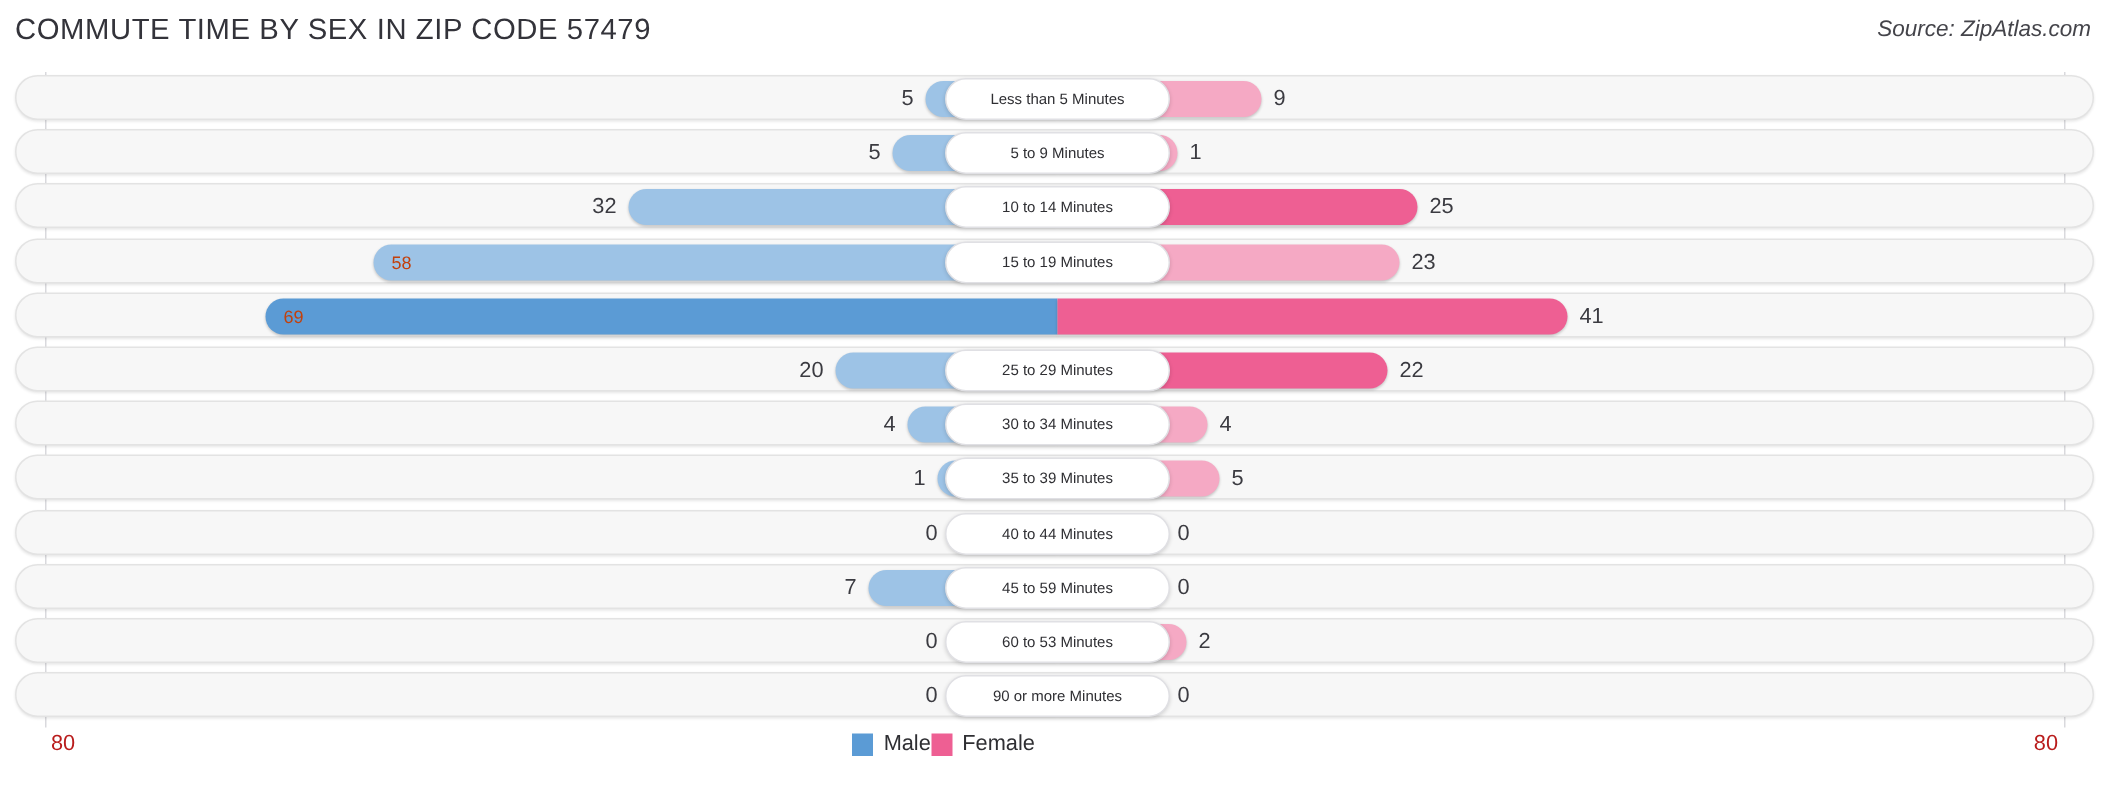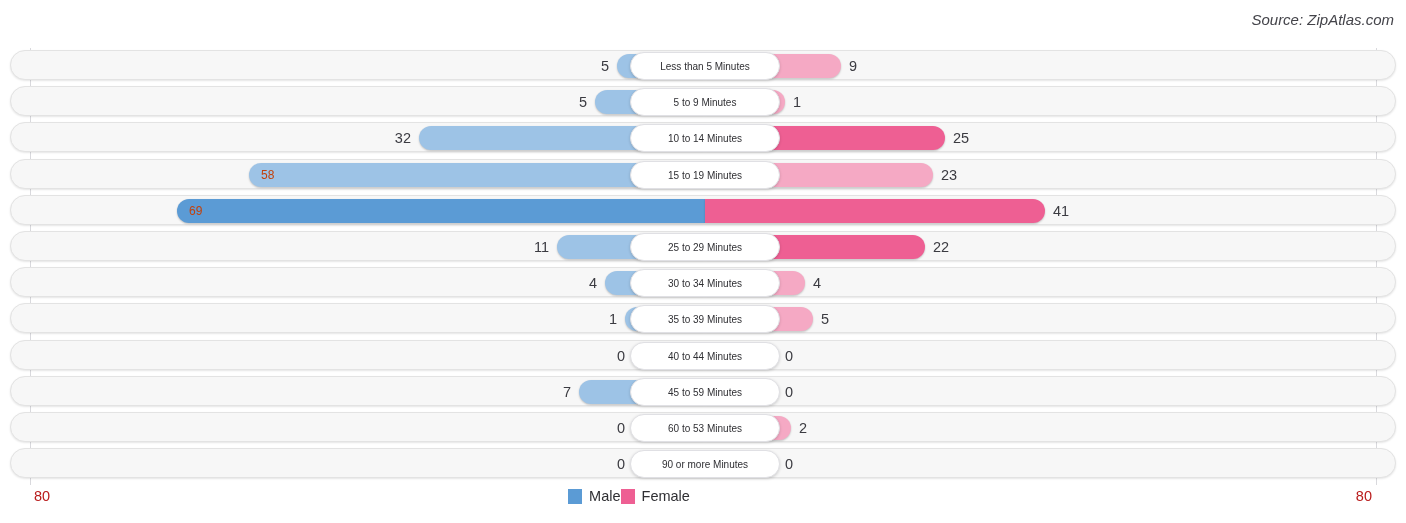--- a/index.html
+++ b/index.html
@@ -159,20 +159,21 @@
   }
   .legend-text {
     font-size: 14.5px;
     color: #2f2f33;
   }
 </style>
 </head>
 <body>
 
 <div id="header">
+  <div id="chart-title">COMMUTE TIME BY SEX IN ZIP CODE 57479</div>
   <div id="source-label">Source: ZipAtlas.com</div>
 </div>
 
 <div id="plot">
   <div class="axis-line" id="axis-left"></div>
   <div class="axis-line" id="axis-right"></div>
   <div id="rows-container">
       <div class="row" style="top: 2px;">
         <div class="bar bar-male" style="width: 88px; left: 606px; background: rgb(157, 195, 230);"></div>
         <div class="bar bar-female" style="width: 136px; left: 694px; background: rgb(245, 169, 196);"></div>
@@ -203,21 +204,21 @@
       </div>
       <div class="row" style="top: 147px;">
         <div class="bar bar-male" style="width: 528px; left: 166px; background: rgb(91, 155, 213);"></div>
         <div class="bar bar-female" style="width: 340px; left: 694px; background: rgb(238, 95, 147);"></div>
         <div class="val val-male val-inside" style="left: 178px; width: 40px; text-align: left;">69</div>
         <div class="val val-female" style="left: 1042px; width: 44px;">41</div>
       </div>
       <div class="row" style="top: 183px;">
         <div class="bar bar-male" style="width: 148px; left: 546px; background: rgb(157, 195, 230);"></div>
         <div class="bar bar-female" style="width: 220px; left: 694px; background: rgb(238, 95, 147);"></div>
-        <div class="val val-male" style="left: 494px; width: 44px;">11</div>
+        <div class="val val-male" style="left: 494px; width: 44px;">20</div>
         <div class="val val-female" style="left: 922px; width: 44px;">22</div>
         <div class="center-pill" style="left: 619px; width: 150px;">25 to 29 Minutes</div>
       </div>
       <div class="row" style="top: 219px;">
         <div class="bar bar-male" style="width: 100px; left: 594px; background: rgb(157, 195, 230);"></div>
         <div class="bar bar-female" style="width: 100px; left: 694px; background: rgb(245, 169, 196);"></div>
         <div class="val val-male" style="left: 542px; width: 44px;">4</div>
         <div class="val val-female" style="left: 802px; width: 44px;">4</div>
         <div class="center-pill" style="left: 619px; width: 150px;">30 to 34 Minutes</div>
       </div>

